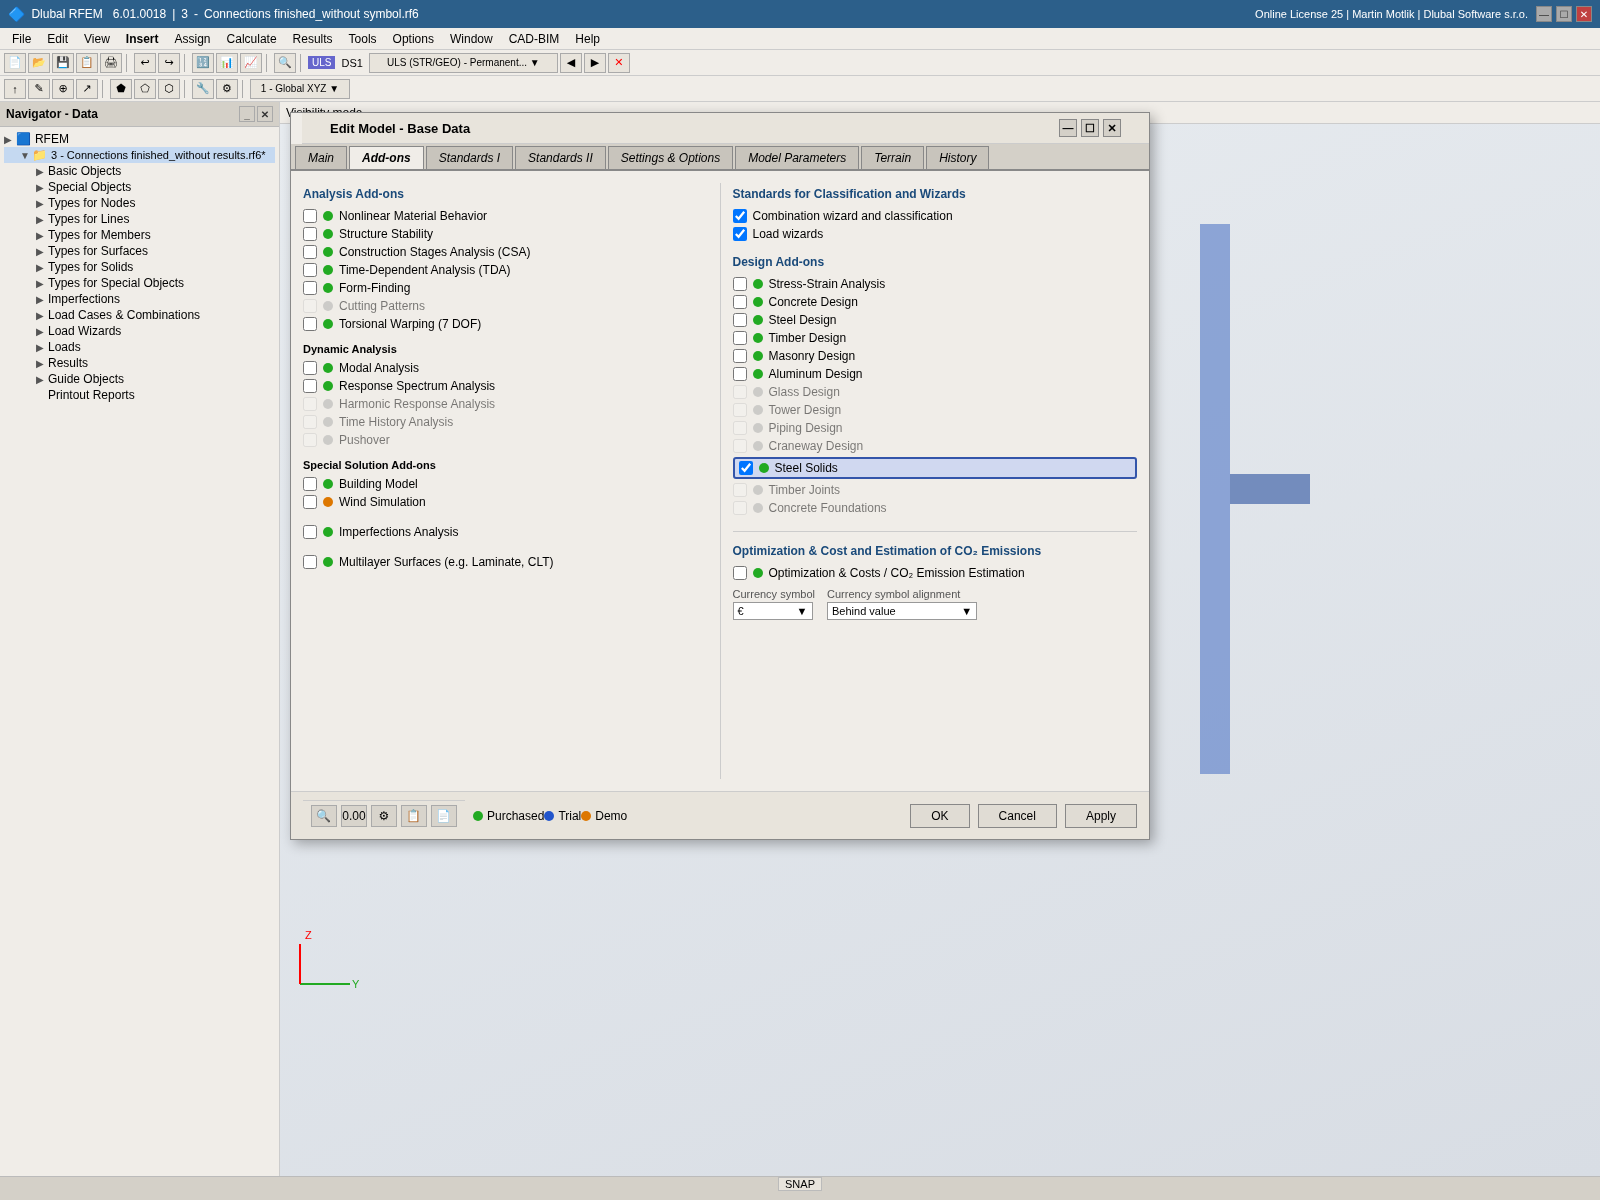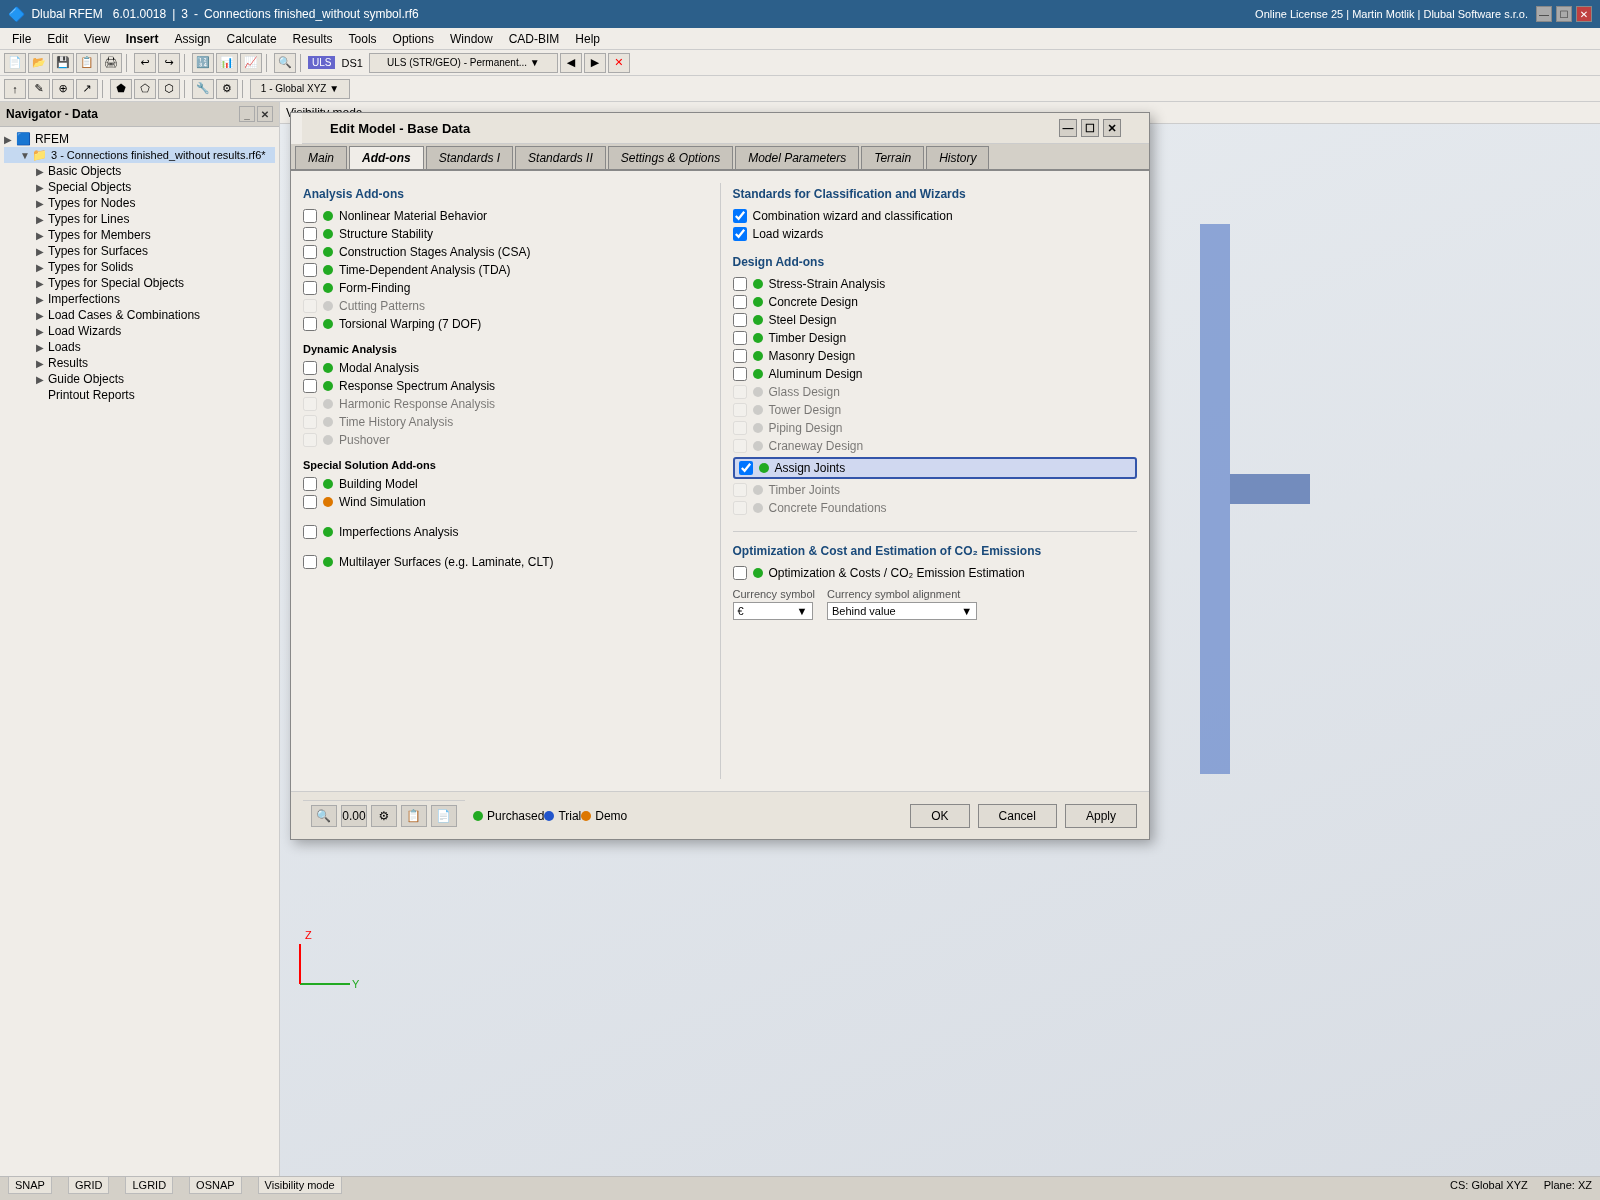--- a/index.html
+++ b/index.html
@@ -31,21 +31,21 @@
     .nav-arrow { width: 12px; display: inline-block; color: #555; font-size: 10px; }
     .nav-selected { background: #c5d9f1; }
 
     
     .viewport { flex: 1; background: #e8e8e8; position: relative; overflow: hidden; }
 
     
     .visibility-mode-bar { position: absolute; top: 0; left: 0; right: 0; height: 22px; background: rgba(240,237,232,0.95); display: flex; align-items: center; padding: 0 6px; font-size: 12px; border-bottom: 1px solid #ccc; }
 
     
-    .status-bar { height: 16px; background: #d4d0c8; border-top: 1px solid #bbb; display: flex; align-items: center; padding: 0 8px; gap: 16px; font-size: 11px; }
+    .status-bar { height: 16px; background: #d4d0c8; border-top: 1px solid #bbb; display: flex; align-items: center; padding: 0 8px; gap: 16px; font-size: 11px; flex-direction: column; }
     .status-item { padding: 0 6px; border: 1px solid #bbb; background: #e8e4dc; height: 18px; display: flex; align-items: center; cursor: pointer; }
     .dialog { position: absolute; top: 130px; left: 330px; width: 860px; background: #f0ede8; border: 1px solid #888; box-shadow: 4px 4px 12px rgba(0,0,0,0.3); pointer-events: all; }
     .dialog-title { background: #e8e4dc; padding: 6px 28px; font-size: 13px; font-weight: bold; display: flex; justify-content: space-between; align-items: center; border-bottom: 1px solid #ccc; margin-left: 11px; }
     .dialog-title-btns { display: flex; gap: 4px; }
     .dialog-title-btn { width: 18px; height: 18px; border: 1px solid #888; background: #d4d0c8; cursor: pointer; display: flex; align-items: center; justify-content: center; font-size: 11px; }
 
     
     .tab-bar { background: #d4d0c8; display: flex; border-bottom: 2px solid #888; padding: 2px 4px 0; font-style: italic; }
     .tab { padding: 4px 12px; background: #c8c4bc; border: 1px solid #888; border-bottom: none; cursor: pointer; font-size: 12px; margin-right: 2px; }
     .tab.active { background: #f0ede8; font-weight: bold; }
@@ -459,21 +459,21 @@
           </div>
           <div class="checkbox-row cb-disabled">
             <input type="checkbox" disabled="" style="">
             <span class="dot dot-gray"></span>
             <span>Craneway Design</span>
           </div>
 
           <div class="checkbox-row highlighted-row" style="margin:3px 0;">
             <input type="checkbox" checked="" style="">
             <span class="dot dot-green"></span>
-            <span>Assign Joints</span>
+            <span>Steel Solids</span>
           </div>
 
           <div class="checkbox-row cb-disabled">
             <input type="checkbox" disabled="" style="">
             <span class="dot dot-gray"></span>
             <span>Timber Joints</span>
           </div>
           <div class="checkbox-row cb-disabled">
             <input type="checkbox" disabled="" style="">
             <span class="dot dot-gray"></span>

